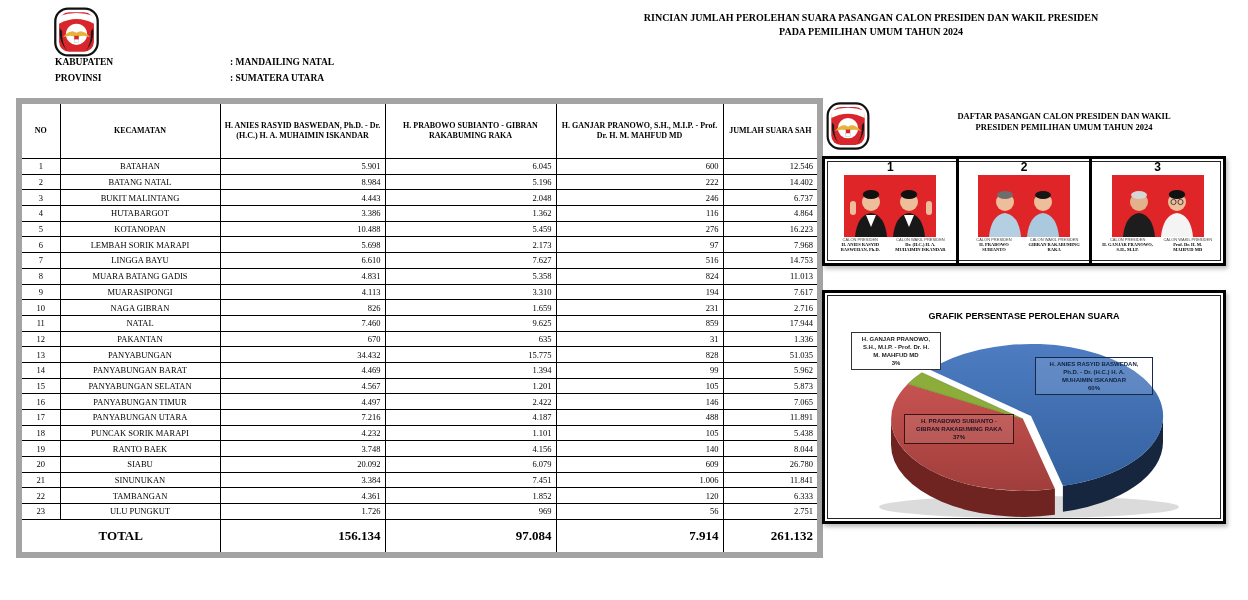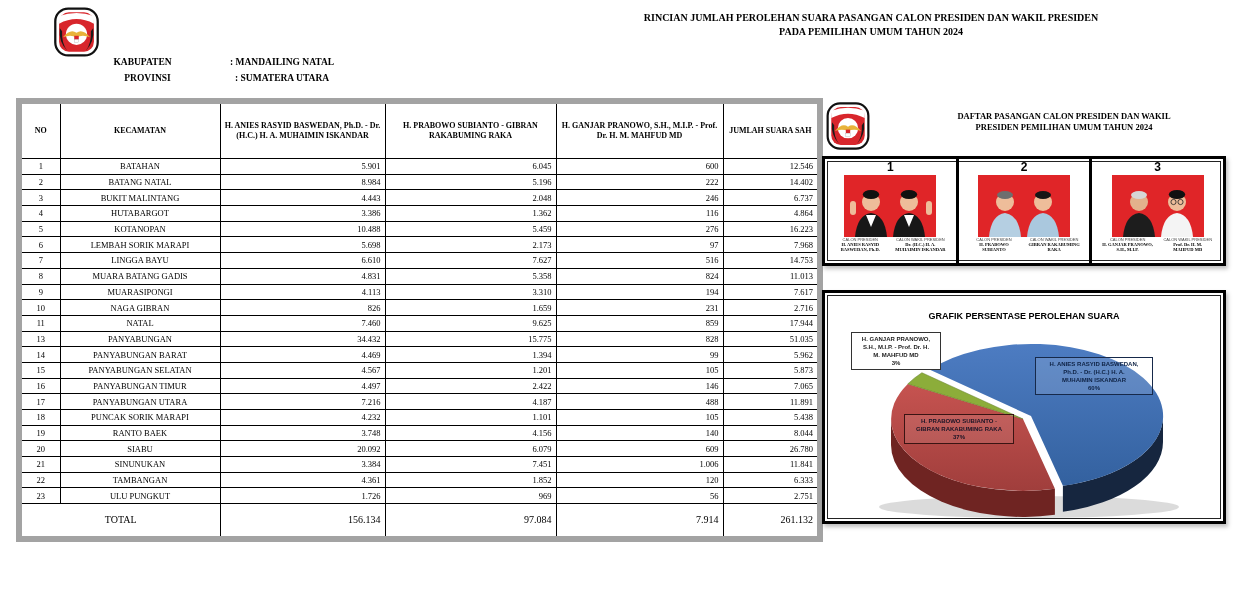--- a/index.html
+++ b/index.html
@@ -1,34 +1,34 @@
 <!DOCTYPE html>
 <html><head>
 <meta charset="utf-8">
 <style>
   html,body{margin:0;padding:0;width:1248px;height:600px;background:#fff;overflow:hidden;
             font-family:"Liberation Serif",serif;color:#000;}
   .abs{position:absolute;}
   
   #doc-title{left:557px;top:11px;width:628px;text-align:center;font-weight:bold;
              font-size:10px;line-height:14px;}
-  #region{left:55px;top:54px;font-size:9.5px;font-weight:bold;line-height:16px;text-align:center;}
+  #region{left:55px;top:54px;font-size:9.5px;font-weight:bold;line-height:16px;}
   #region .lbl{display:inline-block;width:175px;}
   
   .kpu{position:absolute;}
   
   #votes-table{position:absolute;left:16px;top:98px;border-collapse:collapse;table-layout:fixed;}
   #votes-table th,#votes-table td{border:1px solid #000;padding:0 4px;overflow:hidden;}
   #votes-table{border:6px solid #a3a3a3;}
   #votes-table th{font-size:8px;font-weight:bold;text-align:center;height:54px;line-height:10px;}
   #votes-table td{font-size:8.5px;height:14.7px;line-height:10px;}
   td.c0{text-align:center;}
   td.c1{text-align:center;}
   td.c2,td.c3,td.c4,td.c5{text-align:right;}
-  #total-row td{height:32px;font-weight:normal;font-size:10px;}
+  #total-row td{height:32px;font-weight:bold;font-size:13px;}
   #total-label{text-align:center !important;}
   
   #daftar-title{left:910px;top:111px;width:308px;text-align:center;font-weight:bold;
                 font-size:8.5px;line-height:11px;white-space:pre-line;}
   .frame{position:absolute;background:#fff;border:3px solid #000;
          box-shadow:inset 0 0 0 2px #fff, inset 0 0 0 3px #222, 2px 3px 4px rgba(0,0,0,.25);}
   #pairs-box{left:822px;top:156px;width:398px;height:104px;display:flex;}
   .pair-cell{flex:1;position:relative;text-align:center;padding-top:2px;}
   .pair-cell + .pair-cell{border-left:3px solid #000;}
   .pair-number{font-family:"Liberation Sans",sans-serif;font-weight:bold;font-size:12px;line-height:13px;}
@@ -178,20 +178,28 @@
       </tr>
       <tr>
         <td class="c0">11</td>
         <td class="c1">NATAL</td>
         <td class="c2">7.460</td>
         <td class="c3">9.625</td>
         <td class="c4">859</td>
         <td class="c5">17.944</td>
       </tr>
       <tr>
+        <td class="c0">12</td>
+        <td class="c1">PAKANTAN</td>
+        <td class="c2">670</td>
+        <td class="c3">635</td>
+        <td class="c4">31</td>
+        <td class="c5">1.336</td>
+      </tr>
+      <tr>
         <td class="c0">13</td>
         <td class="c1">PANYABUNGAN</td>
         <td class="c2">34.432</td>
         <td class="c3">15.775</td>
         <td class="c4">828</td>
         <td class="c5">51.035</td>
       </tr>
       <tr>
         <td class="c0">14</td>
         <td class="c1">PANYABUNGAN BARAT</td>

